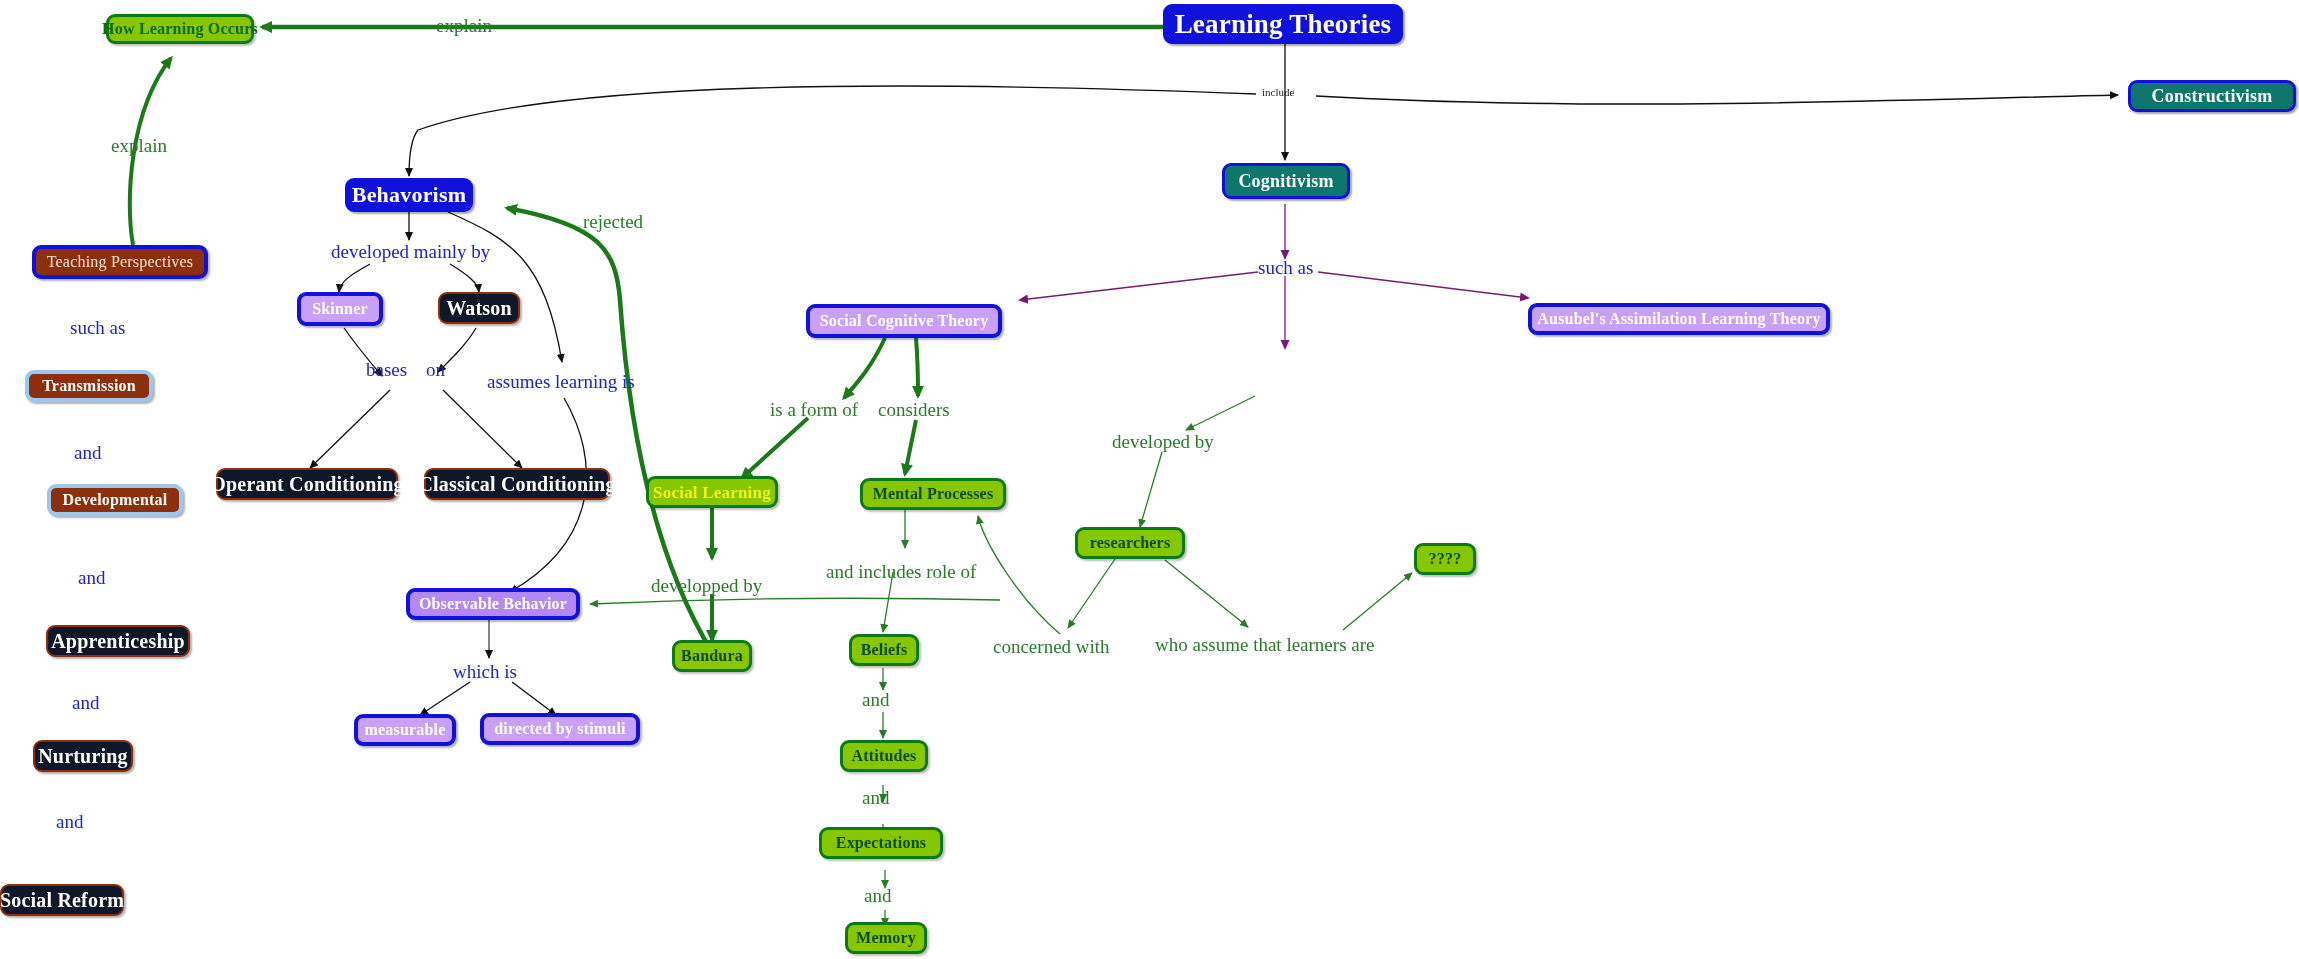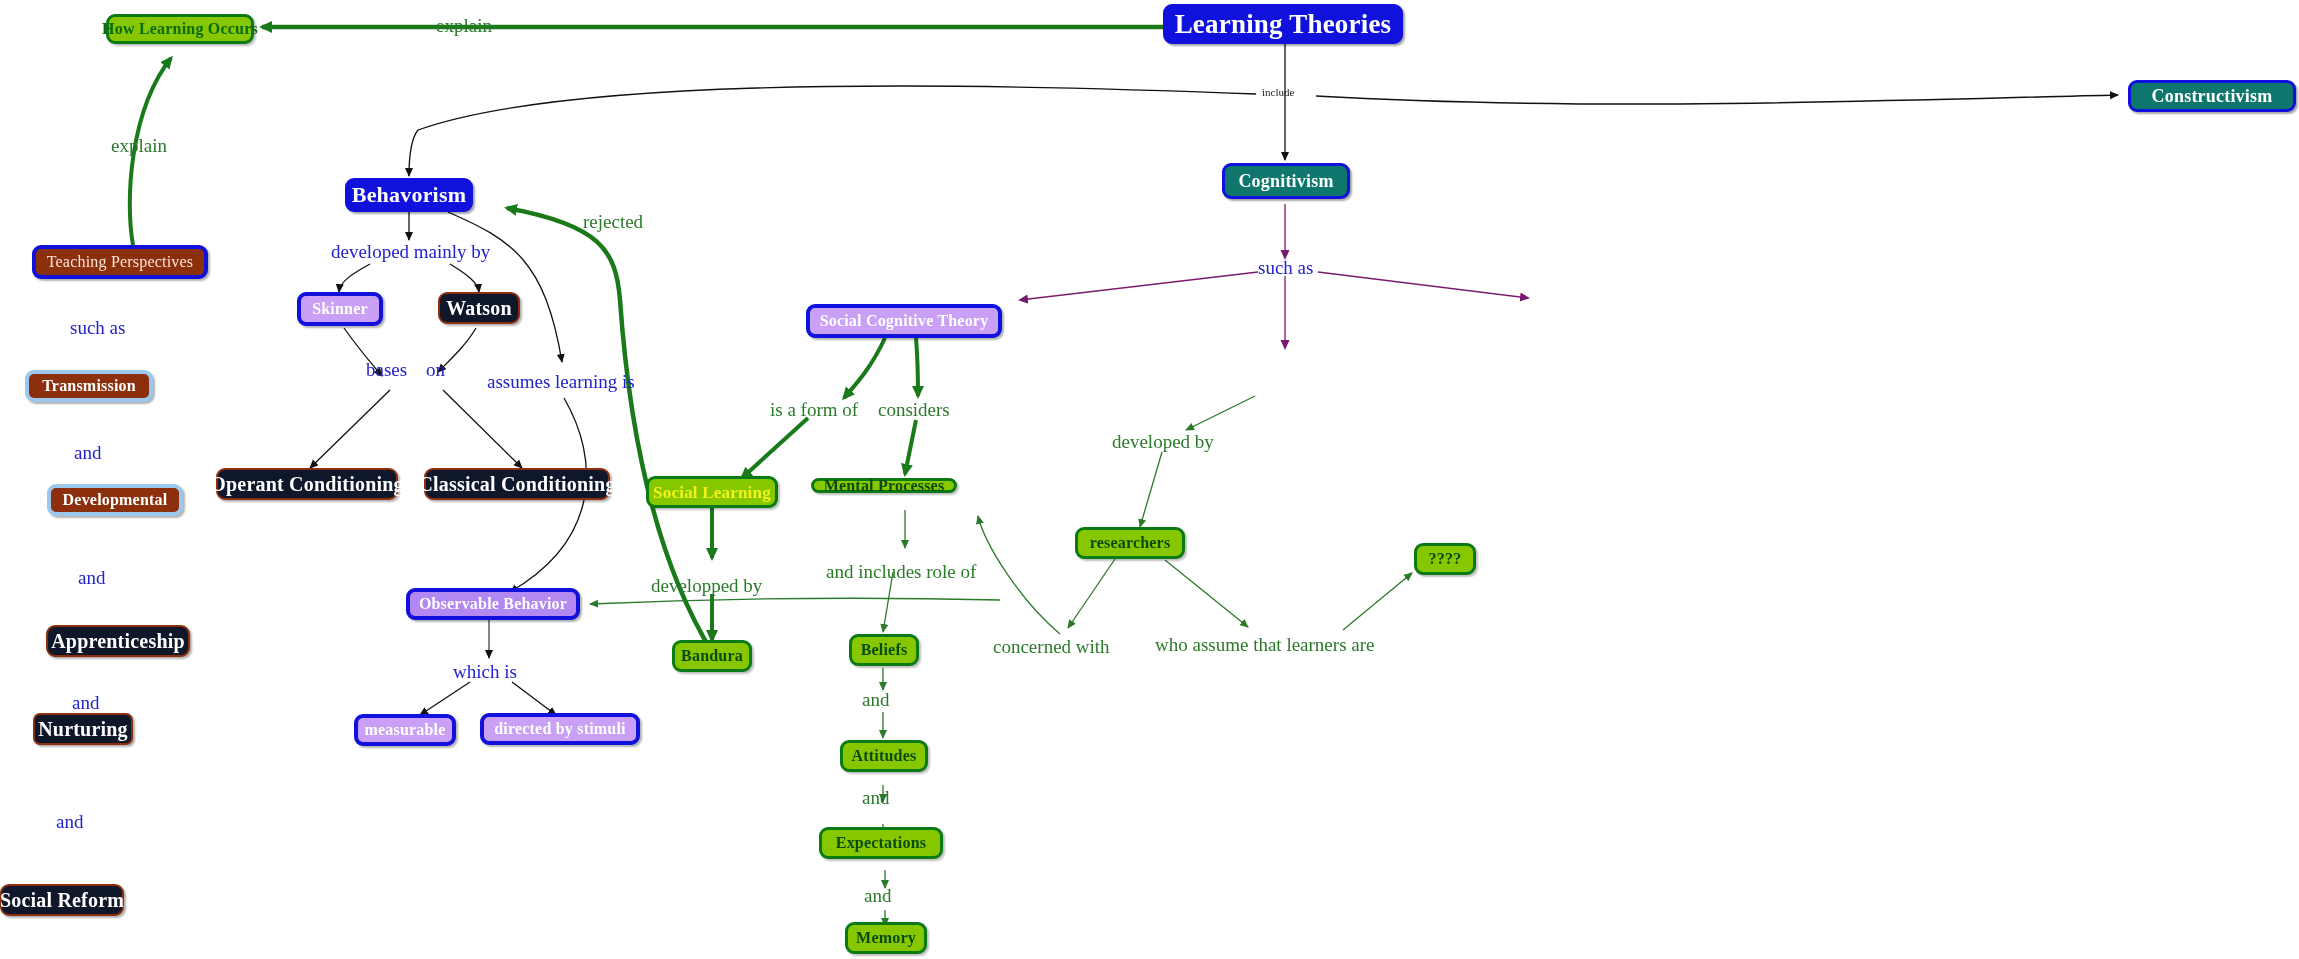--- a/index.html
+++ b/index.html
@@ -263,21 +263,21 @@
   </div>
 
   <div class="node n-brown-lightblue" style="left:47px; top:484px; width:136px; height:32px;">
     <span>Developmental</span>
   </div>
 
   <div class="node n-brown" style="left:46px; top:625px; width:144px; height:32px;">
     <span>Apprenticeship</span>
   </div>
 
-  <div class="node n-brown" style="left:33px; top:713px; width:100px; height:32px;border-radius:7px;">
+  <div class="node n-brown" style="left:33px; top:740px; width:100px; height:32px;">
     <span>Nurturing</span>
   </div>
 
   <div class="node n-brown" style="left:0px; top:884px; width:124px; height:32px;">
     <span>Social Reform</span>
   </div>
 
   <div class="node n-purple-blueborder" style="left:297px; top:292px; width:86px; height:34px;">
     <span>Skinner</span>
   </div>
@@ -311,41 +311,44 @@
   </div>
 
   <div class="node n-green-yellowtext" style="left:646px; top:476px; width:132px; height:32px;">
     <span>Social Learning</span>
   </div>
 
   <div class="node n-green-darktext" style="left:672px; top:640px; width:80px; height:32px;">
     <span>Bandura</span>
   </div>
 
-  <div class="node n-green-darktext" style="left:811px; top:478px; width:146px; height:15px;">
+  <div class="node n-green-darktext" style="left:860px; top:478px; width:146px; height:32px;">
     <span>Mental Processes</span>
   </div>
 
   <div class="node n-green-darktext" style="left:849px; top:634px; width:70px; height:32px;">
     <span>Beliefs</span>
   </div>
 
   <div class="node n-green-darktext" style="left:840px; top:740px; width:88px; height:32px;">
     <span>Attitudes</span>
   </div>
 
   <div class="node n-green-darktext" style="left:819px; top:827px; width:124px; height:32px;">
     <span>Expectations</span>
   </div>
 
   <div class="node n-green-darktext" style="left:845px; top:922px; width:82px; height:32px;">
     <span>Memory</span>
   </div>
 
 
+  <div class="node n-purple-blueborder" style="left:1528px; top:303px; width:302px; height:32px;">
+    <span>Ausubel's Assimilation Learning Theory</span>
+  </div>
 
   <div class="node n-green-darktext" style="left:1075px; top:527px; width:110px; height:32px;">
     <span>researchers</span>
   </div>
 
   <div class="node n-green-darktext" style="left:1414px; top:543px; width:62px; height:32px;">
     <span>????</span>
   </div>
 
   <div class="lbl lbl-green" style="left:436px; top:16px;">

